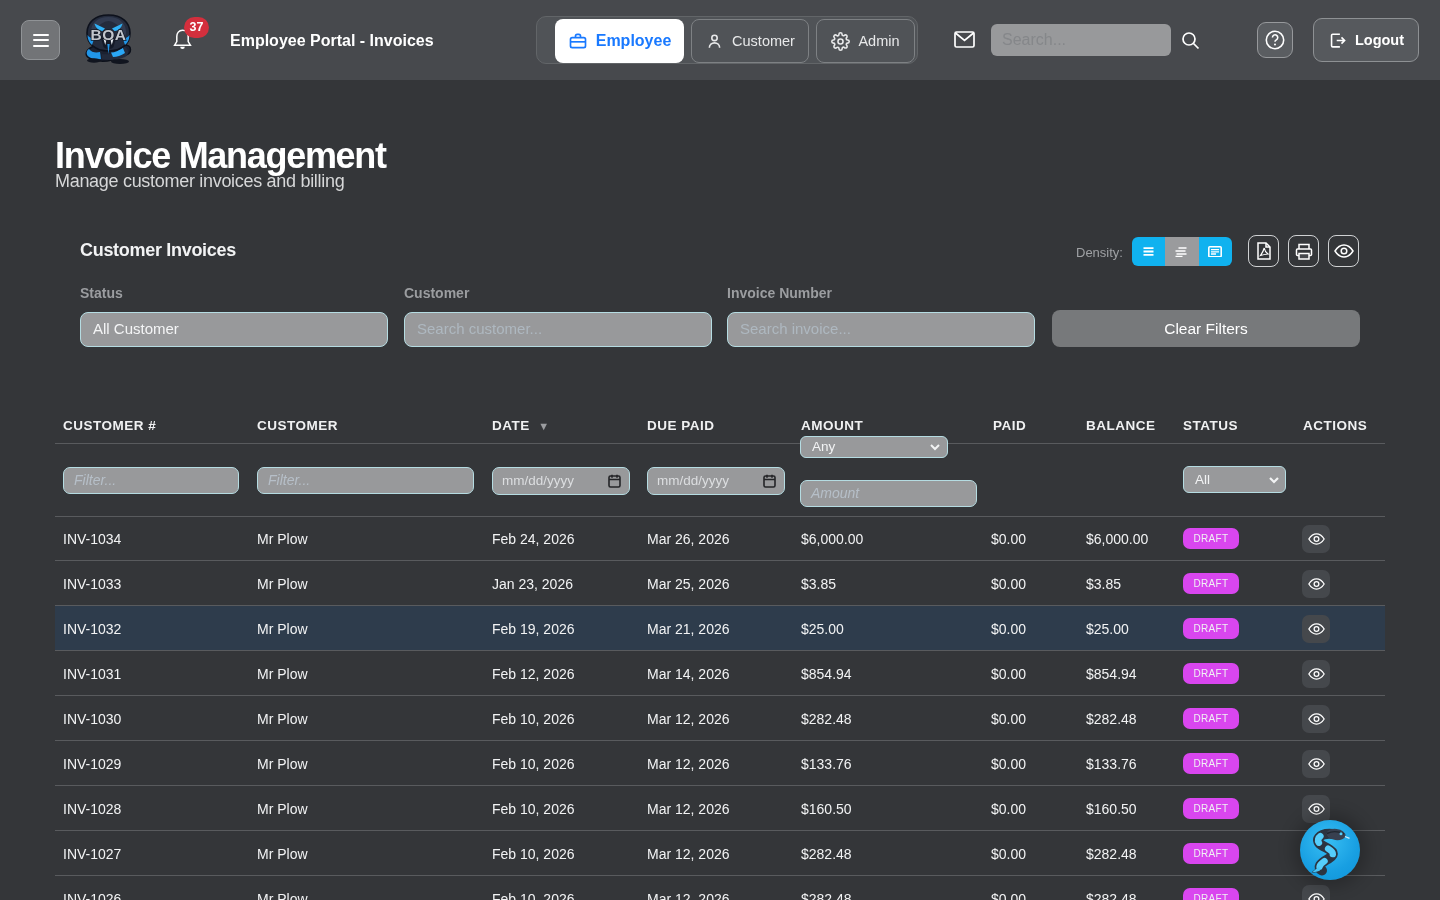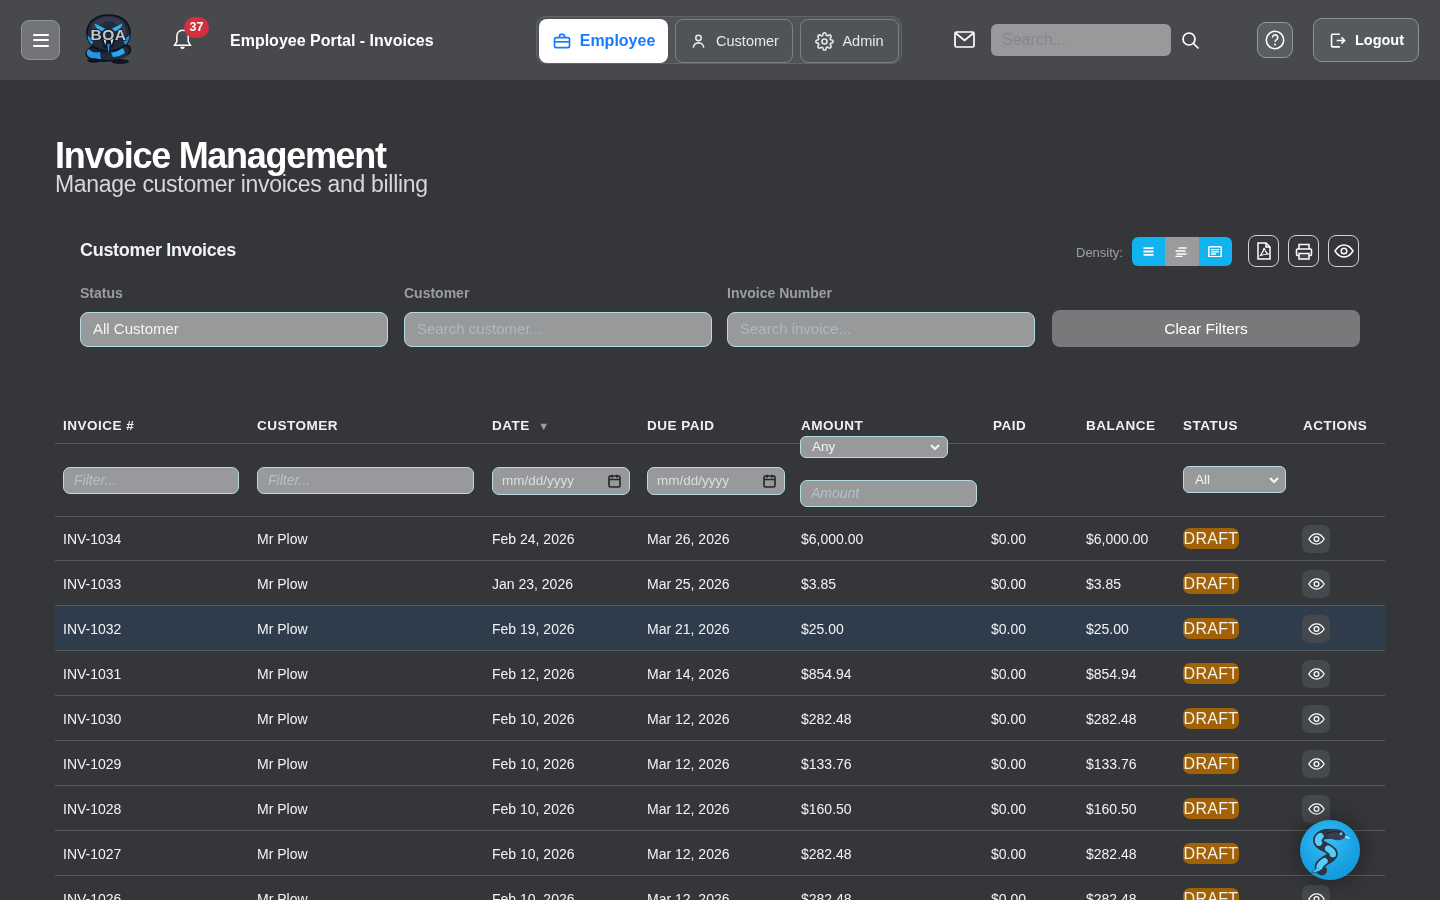--- a/index.html
+++ b/index.html
@@ -8,31 +8,31 @@
   
   .nav { position:absolute; left:0; top:0; width:1440px; height:80px; background:#47494d; }
   .hamburger { position:absolute; left:21px; top:20px; width:39px; height:40px; background:#727477; border:1px solid #909396; border-radius:8px; }
   .hamburger span { position:absolute; left:11px; width:16px; height:2.2px; background:#fff; border-radius:1px; }
   .hamburger span:nth-child(1){top:12.6px} .hamburger span:nth-child(2){top:18.1px} .hamburger span:nth-child(3){top:23.6px}
   .logo { position:absolute; left:82px; top:13px; width:53px; height:52px; }
   .bell { position:absolute; left:173px; top:29px; width:19px; height:21px; }
   .badge { position:absolute; left:184px; top:17px; min-width:25px; height:21px; background:#d32f3d; border-radius:10.5px; color:#fff; font-size:12.5px; font-weight:bold; text-align:center; line-height:21px; padding:0 4px; }
   .nav-title { position:absolute; left:230px; top:32px; color:#fff; font-size:16px; font-weight:bold; }
   .tabs { position:absolute; left:536px; top:16px; height:48px; background:#505357; border:1px solid #626568; border-radius:10px; display:flex; padding:2px; }
-  .tab { height:44px; border-radius:8px; display:flex; align-items:center; justify-content:center; gap:8px; font-size:14.5px; color:#e7e8e9; border:1px solid transparent; }
+  .tab { height:44px; border-radius:8px; display:flex; align-items:center; justify-content:center; gap:8px; font-size:14.5px; color:#e7e8e9; border:1px solid transparent;margin-left:16px; }
   .tab.active { background:#fff; color:#1979ff; width:129px; font-size:16px; font-weight:bold; }
   .tab.plain { border:1px solid #7e8184; margin-left:7px; }
   .mail { position:absolute; left:954px; top:31px; }
   .searchbox { position:absolute; left:991px; top:24px; width:180px; height:32px; background:#98999b; border-radius:6px; color:#85878a; font-size:16px; line-height:32px; padding-left:11px; }
   .mag { position:absolute; left:1181px; top:31px; }
   .helpbtn { position:absolute; left:1257px; top:22px; width:36px; height:36px; background:#5a5d61; border:1px solid #97999c; border-radius:9px; display:flex; align-items:center; justify-content:center; }
   .logoutbtn { position:absolute; left:1313px; top:18px; width:106px; height:44px; background:#56595d; border:1px solid #8e9194; border-radius:9px; display:flex; align-items:center; justify-content:center; gap:8px; color:#fff; font-size:14.5px; font-weight:bold; }
   
   .h1 { position:absolute; left:55px; top:135px; color:#fff; font-size:36px; font-weight:bold; letter-spacing:-1.3px; }
-  .sub { position:absolute; left:55px; top:171px; color:#d6d7d8; font-size:23px; letter-spacing:-0.3px; }
+  .sub { position:absolute; left:55px; top:171px; color:#d6d7d8; font-size:18px; letter-spacing:-0.3px; }
   
   .panel-title { position:absolute; left:80px; top:240px; color:#f2f3f4; font-size:18px; font-weight:bold; letter-spacing:-0.3px; }
   .density-label { position:absolute; left:1076px; top:245px; color:#9fa1a4; font-size:13px; }
   .density { position:absolute; left:1132px; top:237px; width:100px; height:29px; border-radius:6px; overflow:hidden; display:flex; }
   .density div { width:33.34px; height:29px; display:flex; align-items:center; justify-content:center; }
   .density .on { background:#10b2ef; } .density .off { background:#9a9b9d; }
   .tool { position:absolute; top:235px; width:31px; height:32px; border:1.5px solid #cfd1d3; border-radius:8px; display:flex; align-items:center; justify-content:center; background:transparent; }
   
   .flabel { position:absolute; top:285px; color:#9b9da0; font-size:14px; font-weight:bold; }
   .finput { position:absolute; top:312px; width:308px; height:35px; background:#98999b; border:1.5px solid #b5dce2; border-radius:8px; font-size:15px; line-height:32px; padding-left:12px; color:#f4f5f6; }
@@ -40,21 +40,21 @@
   .clearbtn { position:absolute; left:1052px; top:310px; width:308px; height:37px; background:#77797b; border-radius:8px; color:#fff; font-size:15.5px; text-align:center; line-height:37px; }
   
   .thead-cell { position:absolute; top:418px; color:#f0f1f2; font-size:13.5px; font-weight:bold; letter-spacing:0.5px; }
   .hline { position:absolute; left:55px; width:1330px; height:1px; background:#595b5e; }
   .tfi { position:absolute; height:27px; background:#98999b; border:1.5px solid #b5dce2; border-radius:7px; font-size:14px; line-height:24px; padding-left:10px; color:#b6bfc8; font-style:italic; }
   .tfd { position:absolute; height:28px; background:#98999b; border:1.5px solid #b5dce2; border-radius:7px; font-size:13.5px; line-height:25px; padding-left:9px; color:#dcdee0; }
   .tsel { position:absolute; height:22px; background:#98999b; border:1.5px solid #b5dce2; border-radius:6px; font-size:13.5px; line-height:19px; padding-left:11px; color:#f2f3f4; }
   .row { position:absolute; left:55px; width:1330px; height:45px; }
   .row.hl { background:#2e3c4c; }
   .cell { position:absolute; top:15px; color:#f2f3f4; font-size:14px; }
-  .chip { position:absolute; left:1128px; top:12px; width:56px; height:21px; background:#a16207; border-radius:7px; color:#f0f1f3; font-size:16px; text-align:center; line-height:21px; letter-spacing:0.3px; }
+  .chip { position:absolute; left:1128px; top:12px; width:56px; height:21px; background:#d946ef; border-radius:7px; color:#f0f1f3; font-size:10px; text-align:center; line-height:21px; letter-spacing:0.3px; }
   .eyebtn { position:absolute; left:1247px; top:9px; width:28px; height:28px; background:#45484c; border-radius:7px; display:flex; align-items:center; justify-content:center; }
   
   .fab { position:absolute; left:1300px; top:820px; width:60px; height:60px; border-radius:50%; background:radial-gradient(circle at 45% 35%, #38bef3, #189fe2 60%, #0e93d8); box-shadow:0 0 16px 7px rgba(0,0,0,0.22); display:flex; align-items:center; justify-content:center; }
 </style>
 </head>
 <body>
 <div class="nav">
   <div class="hamburger">
       <span></span>
       <span></span>
@@ -176,21 +176,21 @@
   </div>
 
 <div class="flabel" style="left:80px">Status</div>
 <div class="flabel" style="left:404px">Customer</div>
 <div class="flabel" style="left:727px">Invoice Number</div>
 <div class="finput" style="left:80px">All Customer</div>
 <div class="finput ph" style="left:404px">Search customer...</div>
 <div class="finput ph" style="left:727px">Search invoice...</div>
 <div class="clearbtn">Clear Filters</div>
 
-<div class="thead-cell" style="left:63px">INVOICE #</div>
+<div class="thead-cell" style="left:63px">CUSTOMER #</div>
 <div class="thead-cell" style="left:257px">CUSTOMER</div>
 <div class="thead-cell" style="left:492px">DATE&nbsp;&nbsp;<span style="color:#9b9da0;font-size:11px">▼</span></div>
 <div class="thead-cell" style="left:647px">DUE PAID</div>
 <div class="thead-cell" style="left:801px">AMOUNT</div>
 <div class="thead-cell" style="left:993px">PAID</div>
 <div class="thead-cell" style="left:1086px">BALANCE</div>
 <div class="thead-cell" style="left:1183px">STATUS</div>
 <div class="thead-cell" style="left:1303px">ACTIONS</div>
 <div class="hline" style="top:443px"></div>
 

